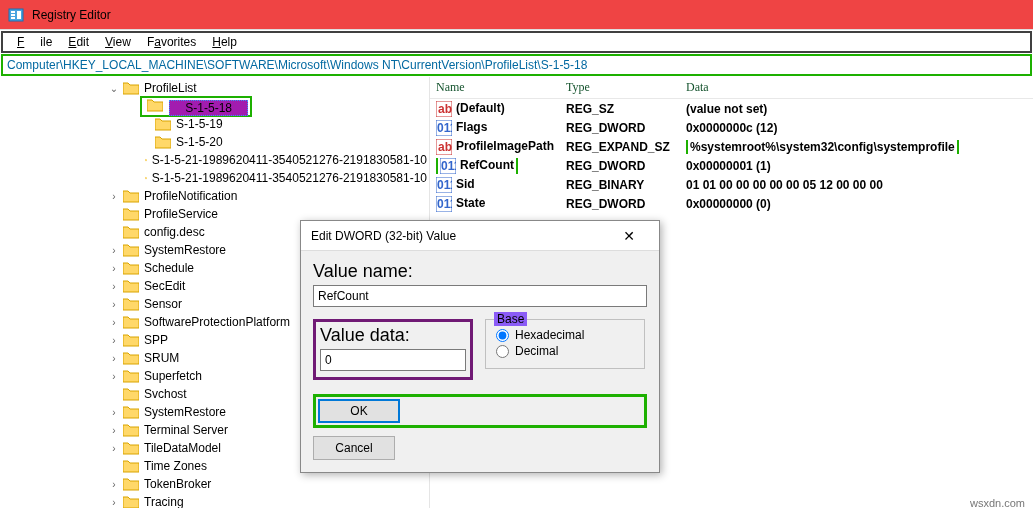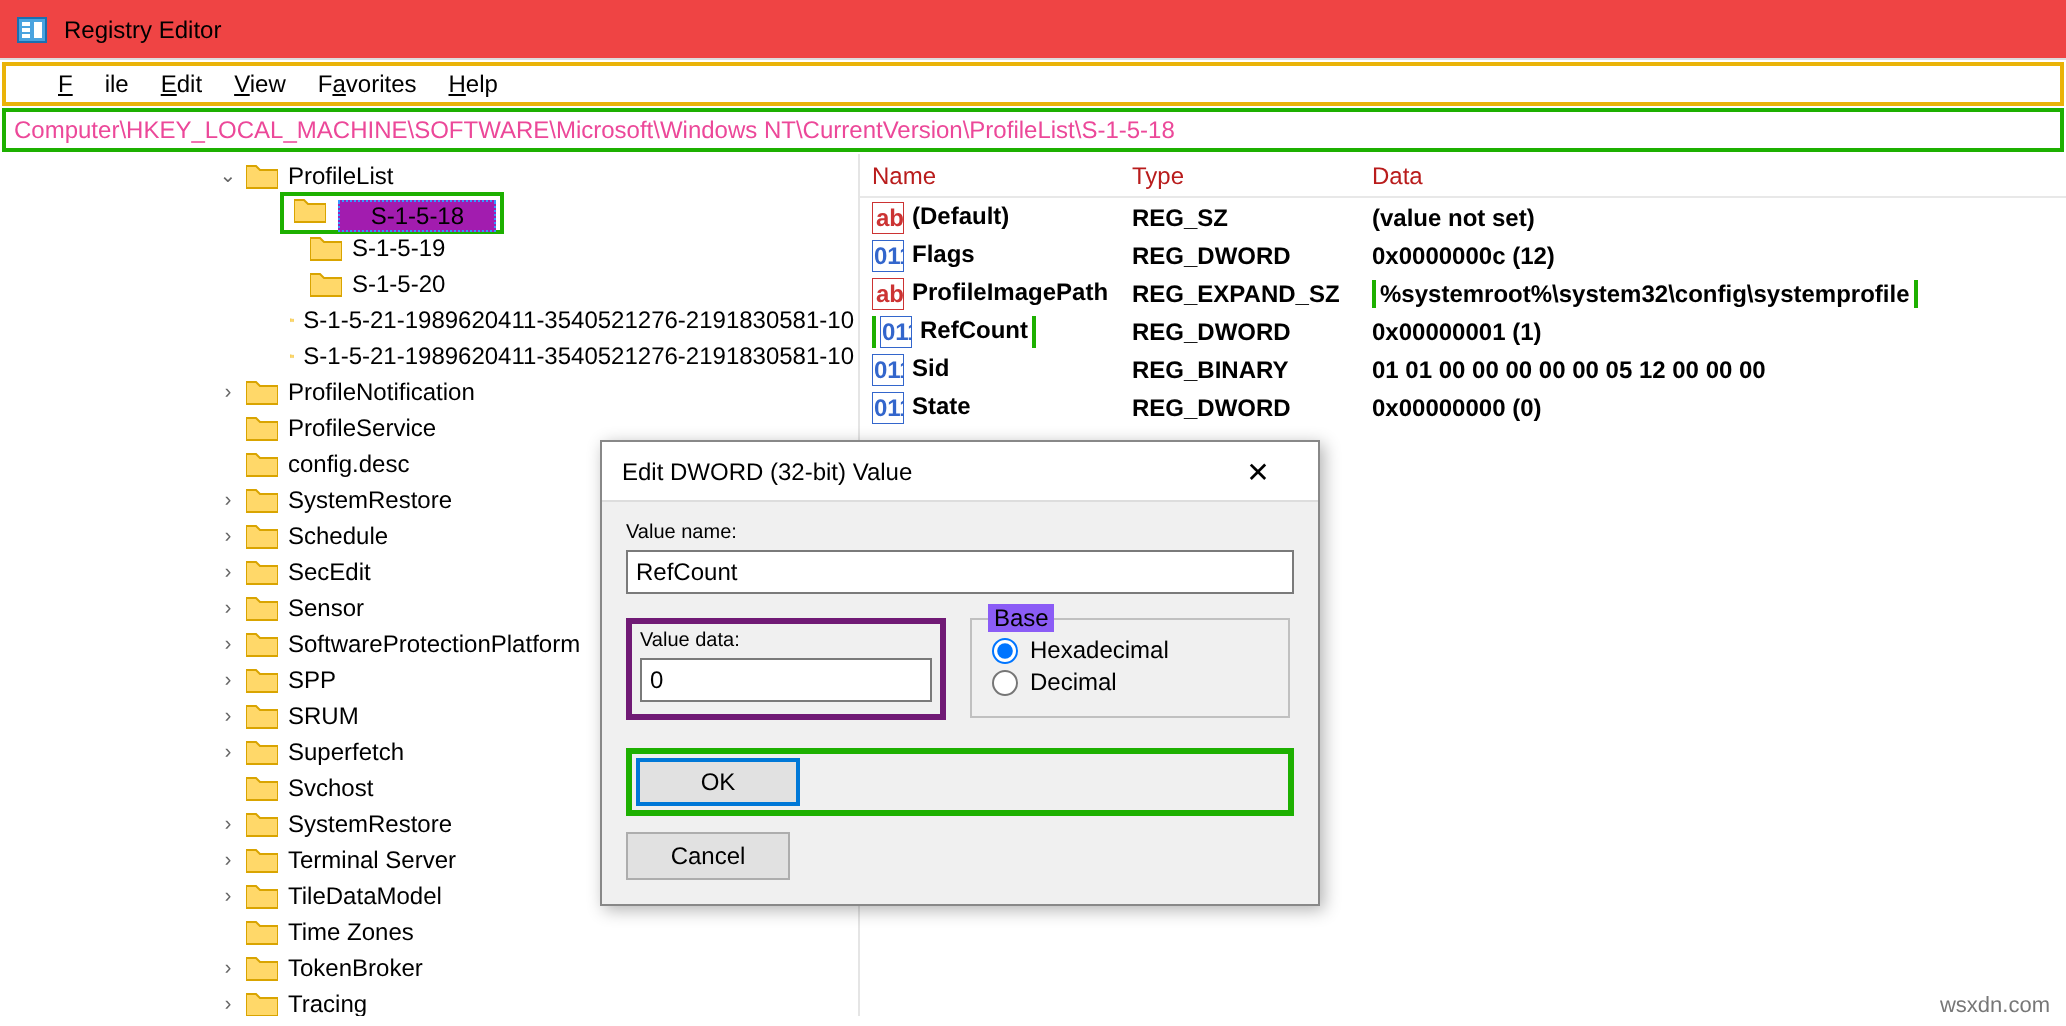--- a/index.html
+++ b/index.html
@@ -4,58 +4,58 @@
 <style>
 * { box-sizing: border-box; margin: 0; padding: 0; font-family: "Segoe UI", Tahoma, sans-serif; font-size: 12px; }
 body { background: #fff; width: 1033px; height: 513px; overflow: hidden; position: relative; }
 
 
 .titlebar { height: 30px; background: #ef4444; border-bottom: 1px solid #ddd; display: flex; align-items: center; padding: 0 8px; }
 .titlebar .app-icon { width: 16px; height: 16px; margin-right: 8px; }
 .titlebar .title { font-size: 12px; color: #000; }
 
 
-.menubar { height: 22px; display: flex; align-items: flex-start; padding: 0 18px; border: 2px solid #eab308; margin: 1px; }
+.menubar { height: 22px; display: flex; align-items: flex-start; padding: 0 6px; border: 2px solid #404040; margin: 1px; }
 .menubar span { padding: 2px 8px; cursor: default; }
 .menubar span u { text-decoration: underline; }
 
 
-.addrbar { height: 22px; border: 2px solid #1db000; margin: 1px; background: #fff; display: flex; align-items: center; padding: 0 4px; font-size: 12px; color:#ec4899;}
+.addrbar { height: 22px; border: 2px solid #1db000; margin: 1px; background: #fff; display: flex; align-items: center; padding: 0 4px; font-size: 12px; color:#0369a1;}
 
 
 .main { display: flex; height: calc(513px - 30px - 26px - 26px); }
 
 
 .tree { width: 430px; border-right: 1px solid #e5e5e5; overflow: hidden; padding-top:2px;}
 .tree-inner { padding-left: 4px; }
 .tree-row { display:flex; align-items:center; height:18px; white-space:nowrap; }
 .tree-row .expander { width:12px; text-align:center; color:#666; font-size:10px; display:inline-block;}
 .tree-row .folder { width:16px; height:14px; display:inline-block; margin:0 3px;}
 .tree-row .label { padding:1px 2px;}
 .tree-row.selected .label { background:#a21caf; border:1px dotted #3399ff; padding:0 15px;}
 .tree .hl { border:2px solid #1db000; display:inline-block; padding:0 2px;}
 
 .lvl0{padding-left:104px;} .lvl2{padding-left:136px;}
 
 
 .list { flex:1; }
 .list-header { display:flex; height:22px; align-items:center; border-bottom:1px solid #e8e8e8;}
-.list-header div { padding:0 6px; color:#b91c1c; }
+.list-header div { padding:0 6px; color:#14532d;font-family:Liberation Serif, serif; }
 .col-name{width:130px;} .col-type{width:120px;} .col-data{flex:1;}
 .list-row { display:flex; height:19px; align-items:center;}
 .list-row div { padding:0 6px; white-space:nowrap; overflow:hidden;font-weight:bold; }
 .list-row .reg-icon{width:16px;height:16px;display:inline-block;margin-right:4px;vertical-align:middle;}
 .hl-green { border:2px solid #1db000; display:inline-block; padding:0 2px; margin:-2px 0;}
 
 
 .dialog { position:absolute; left:300px; top:220px; width:360px; background:#f0f0f0; border:1px solid #888; box-shadow:2px 2px 8px rgba(0,0,0,0.3);}
 .dialog-title { height:30px; background:#fff; display:flex; align-items:center; padding:0 10px; justify-content:space-between; border-bottom:1px solid #ddd;}
 .dialog-title .x { width:40px; text-align:center; font-size:14px; color:#000;}
 .dialog-body { padding:10px 12px 12px;}
-.dialog-body .lbl { font-size:10px; margin-bottom:3px;}
+.dialog-body .lbl { font-size:18px; margin-bottom:3px;}
 .dialog-body input[type=text]{ width:100%; height:22px; border:1px solid #7a7a7a; background:#fff; padding:0 4px; font-size:12px;}
 .dlg-row2 { display:flex; gap:12px; margin-top:12px; align-items:flex-start;}
 .vd-box { border:3px solid #701a75; padding:3px 4px 6px; width:160px;}
 .vd-box input{width:148px;}
 .base-box { border:1px solid #c0c0c0; padding:6px 10px 8px; position:relative; width:160px;}
 .base-box .legend{position:absolute; top:-8px; left:8px; background:#8b5cf6; padding:0 3px; font-size:12px;}
 .base-box label{display:flex; align-items:center; gap:6px; font-size:12px; margin:2px 0;}
 .base-box input[type=radio]{margin:0;}
 .dlg-buttons { display:flex; justify-content:flex-end; gap:8px; margin-top:14px;flex-direction:column;}
 .dlg-buttons button{ width:82px; height:24px; border:1px solid #adadad; background:#e1e1e1; font-size:12px;}

